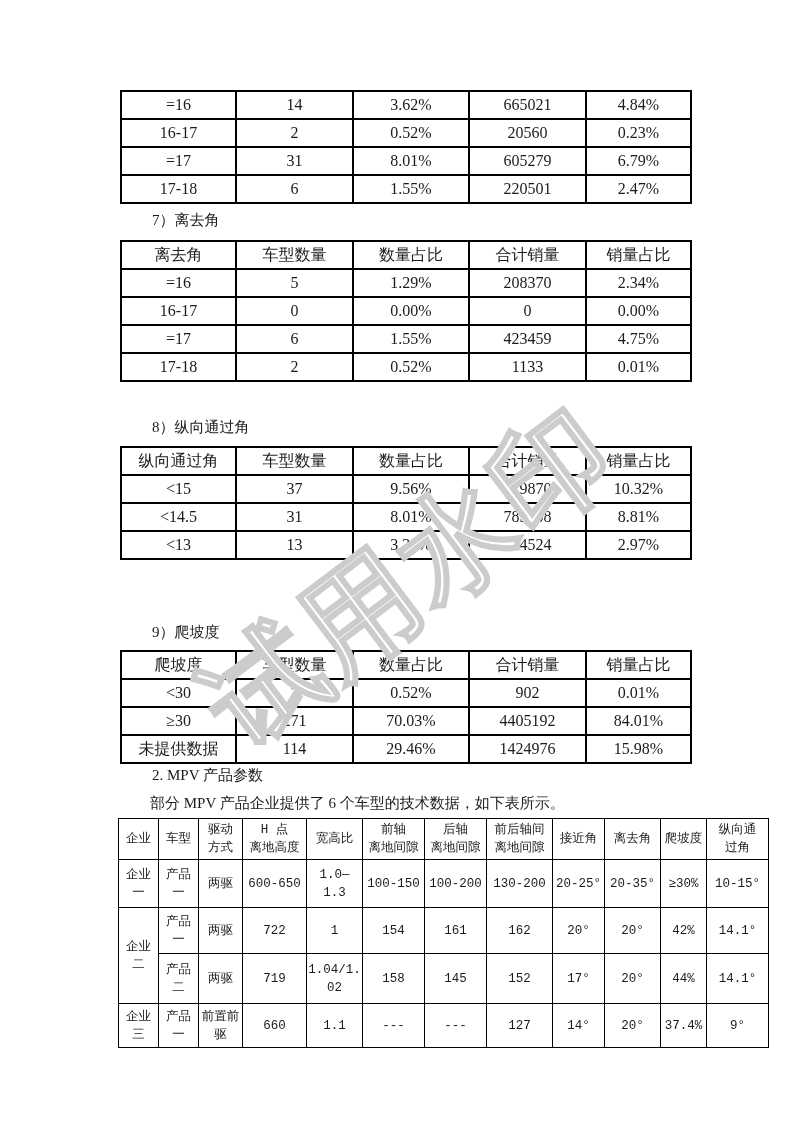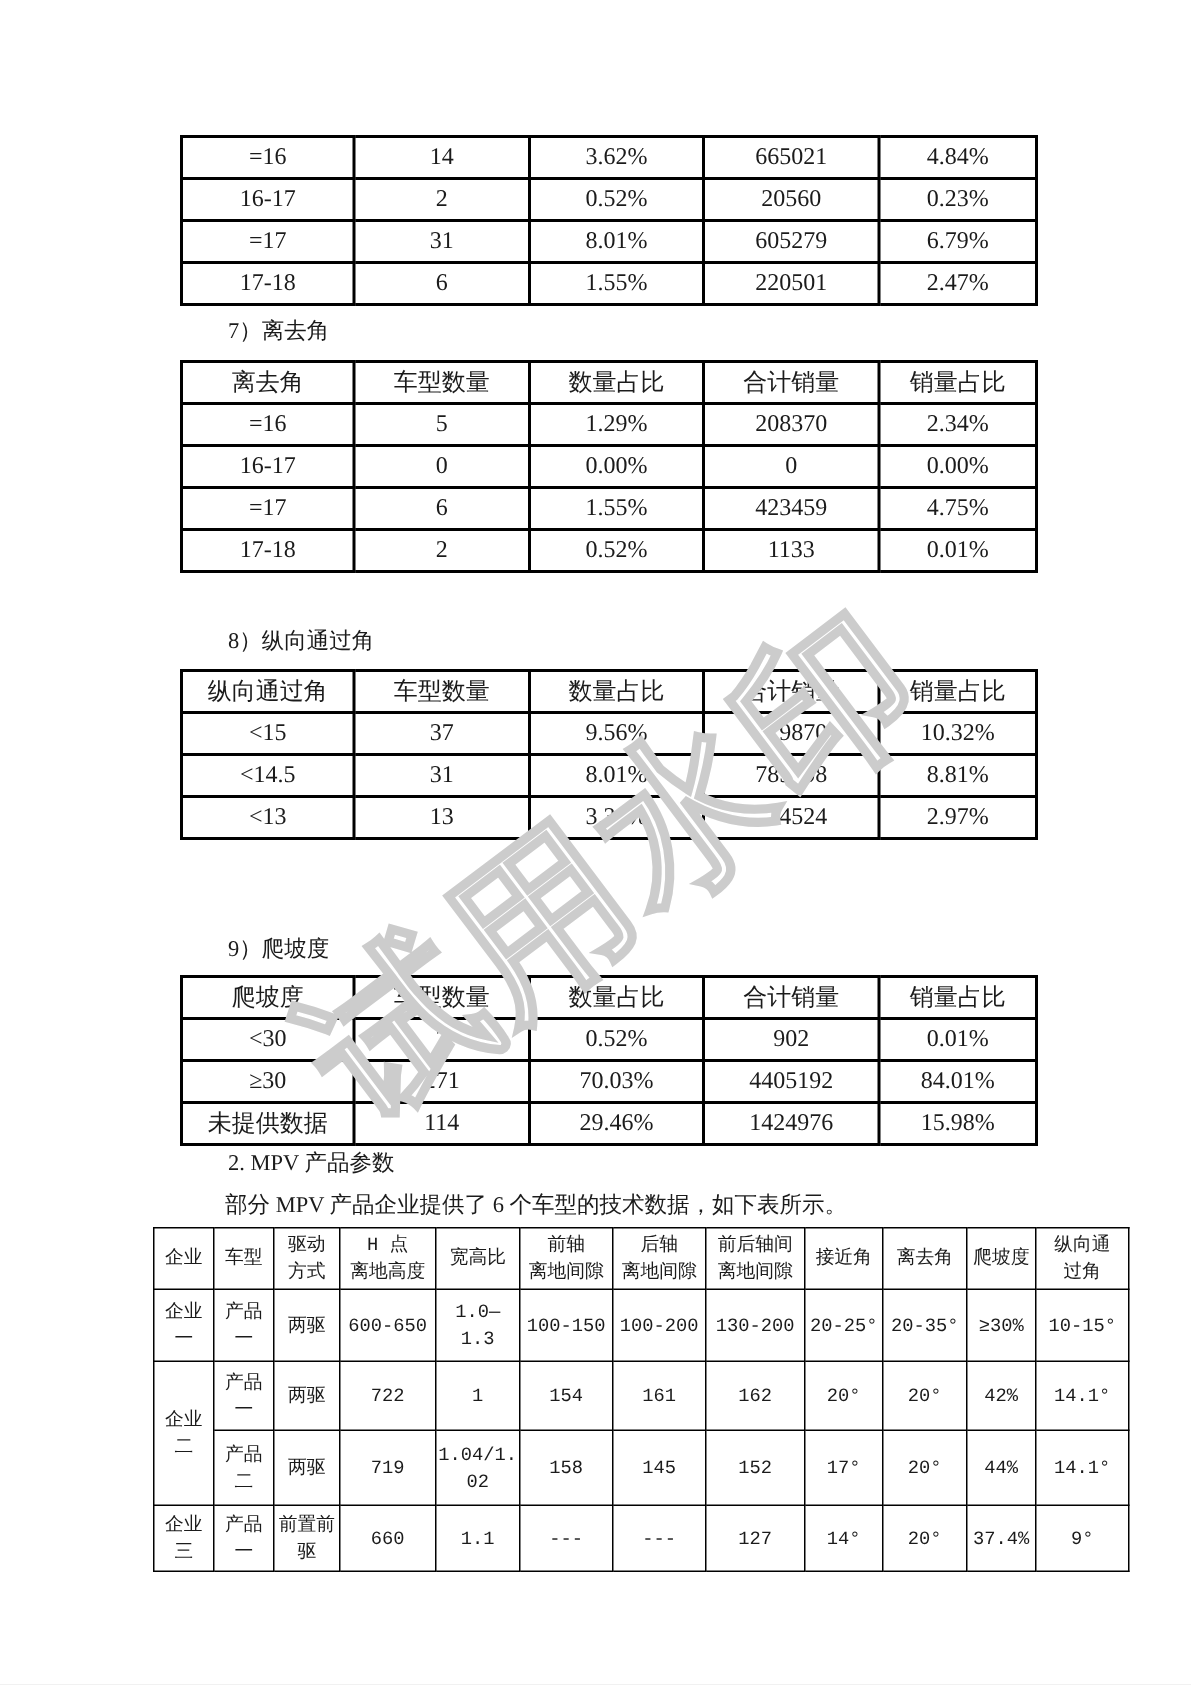--- a/index.html
+++ b/index.html
@@ -33,21 +33,21 @@
     white-space:nowrap;
   }
   .mono{font-family:Liberation Serif, serif;}
   .intro{
     position:absolute;left:150px;
     font-size:15px;
     white-space:nowrap;
   }
   
   table.mpv{
-    position:absolute;left:102px;top:818px;width:650px;
+    position:absolute;left:118px;top:818px;width:650px;
     border-collapse:collapse;table-layout:fixed;
     font-size:12.5px;
     font-family:"Liberation Mono", monospace;
   }
   table.mpv td, table.mpv th{
     border:1px solid #000;
     padding:2px 1px;
     text-align:center;
     vertical-align:middle;
     font-weight:normal;

